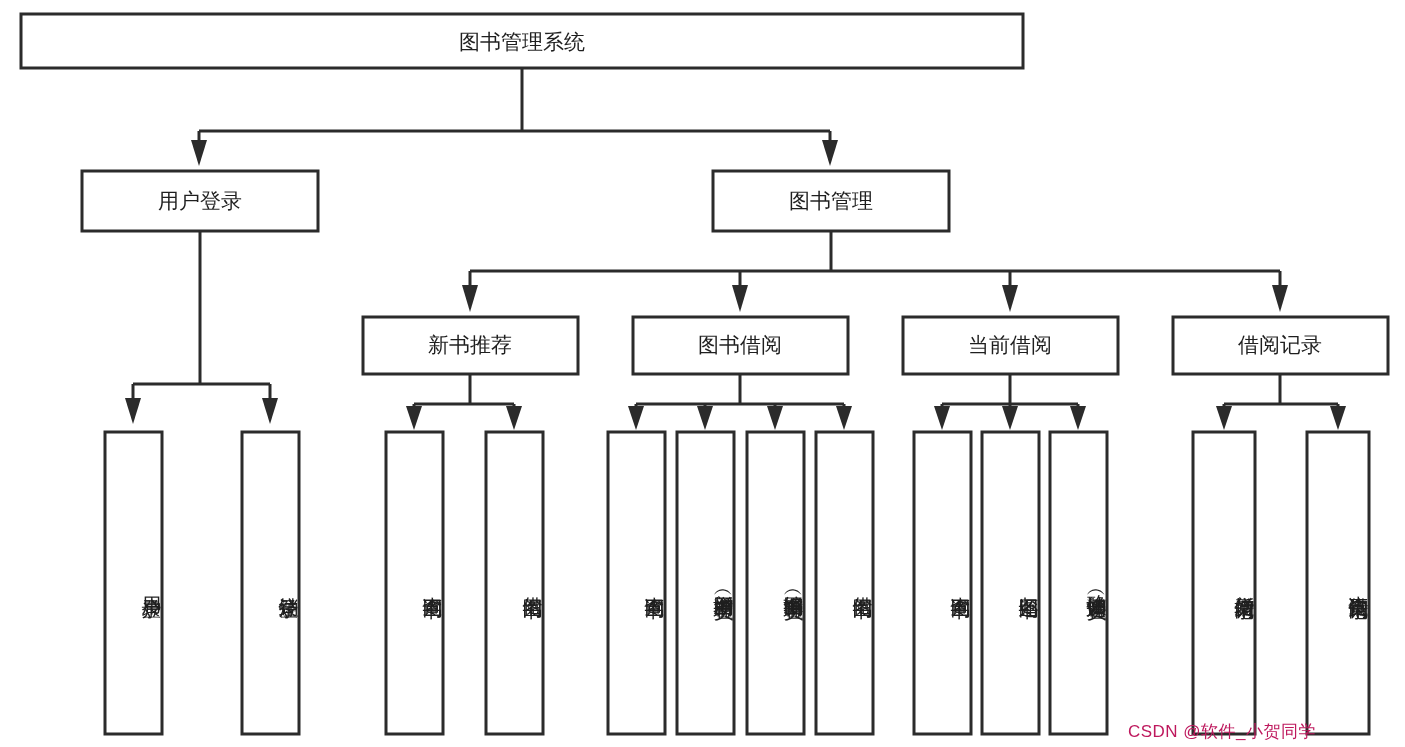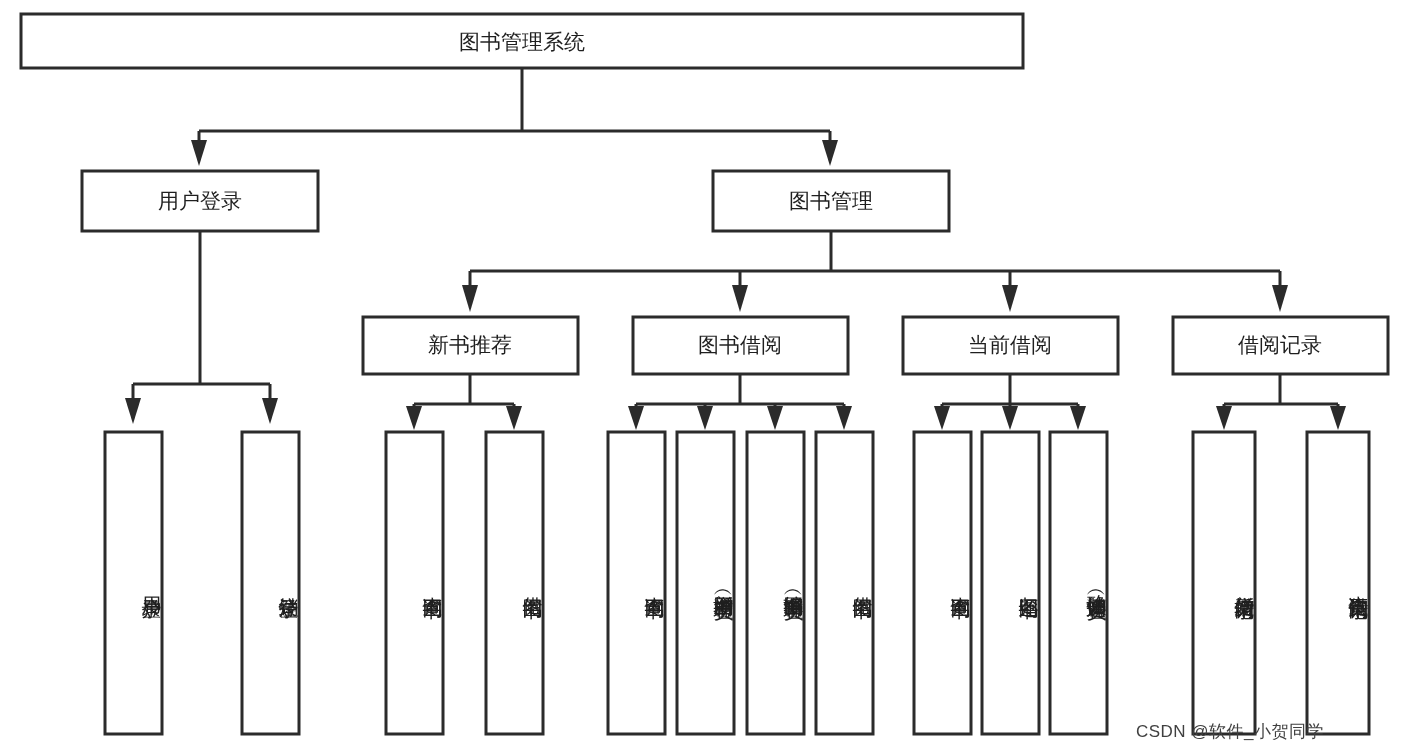--- a/index.html
+++ b/index.html
@@ -60,25 +60,25 @@
     color: #1f1f1f;
     text-align: center;
     writing-mode: vertical-rl;
     text-orientation: upright;
     letter-spacing: 1px;
     white-space: nowrap;
     pointer-events: none;
   }
   .watermark {
     position: absolute;
-    right: 4px;
+    right: 12px;
     bottom: 4px;
     font-family: "Liberation Sans", "DejaVu Sans", sans-serif;
     font-size: 17px;
-    color: #404040;
+    color: #be185d;
     letter-spacing: 0.5px;
     white-space: nowrap;
   }
 </style>
 </head>
 <body>
 
 <div id="diagram-root">
 
   <svg class="diagram-svg" viewBox="0 0 1405 747" xmlns="http://www.w3.org/2000/svg">

